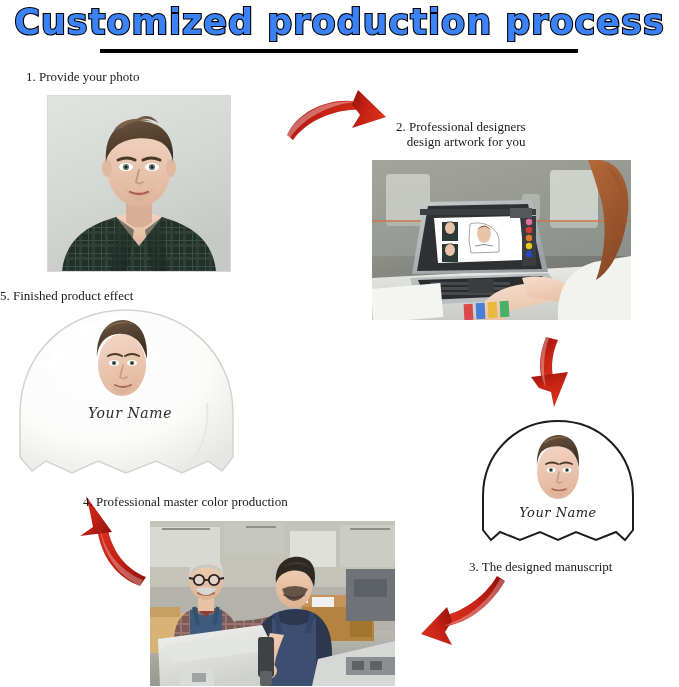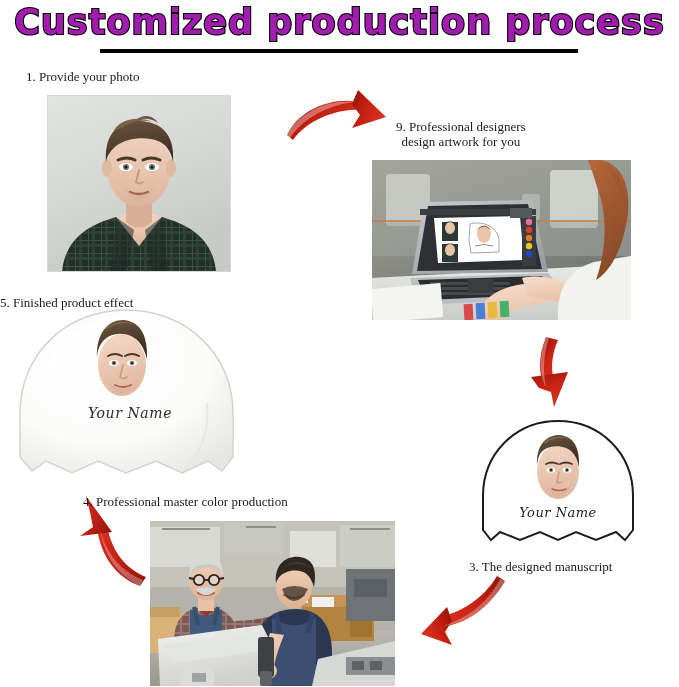--- a/index.html
+++ b/index.html
@@ -24,21 +24,21 @@
   }
   #page-title {
     position: absolute;
     left: 0; top: 2px;
     width: 679px;
     text-align: center;
     font-family: "DejaVu Sans", sans-serif;
     font-weight: 700;
     font-size: 35px;
     letter-spacing: 1px;
-    color: #a21caf;
+    color: #3b82f6;
     -webkit-text-stroke: 2.2px #000000;
     paint-order: stroke fill;
     white-space: nowrap;
   }
   #title-underline {
     position: absolute;
     left: 100px; top: 49px;
     width: 478px; height: 4px;
     background: #000000;
   }
@@ -62,21 +62,21 @@
     width: 182px; height: 175px;
     border: 1px solid #d8d8d8;
     background: linear-gradient(165deg,#dfe1de 0%,#d2d5d1 55%,#c7cac6 100%);
     overflow: hidden;
     z-index: 2;
   }
   .portrait-svg { display: block; width: 100%; height: 100%; }
 
   
   #step2-label { left: 396px; top: 120px; text-align: center; }
-  #step2-label .l2 { display: block; text-align: center; }
+  #step2-label .l2 { display: block; text-align: right; }
   #photo-2 {
     position: absolute;
     left: 372px; top: 160px;
     width: 259px; height: 160px;
     overflow: hidden;
     z-index: 2;
   }
 
   
   #step3-label { left: 426px; top: 560px; margin-left: 43px; }
@@ -109,21 +109,21 @@
   #step4-label { left: 83px; top: 495px; }
   #photo-4 {
     position: absolute;
     left: 150px; top: 521px;
     width: 245px; height: 165px;
     overflow: hidden;
     z-index: 2;
   }
 
   
-  #step5-label { left: 0px; top: 296px; text-align: right; }
+  #step5-label { left: 0px; top: 289px; text-align: right; }
   #cap-5 {
     position: absolute;
     left: 12px; top: 305px;
     width: 228px; height: 195px;
     z-index: 2;
   }
   #cap5-face {
     position: absolute;
     left: 86px; top: 316px;
     width: 72px; height: 90px;
@@ -219,21 +219,21 @@
     <circle cx="78" cy="71" r="1.5" fill="#1a1a1a"></circle>
     <circle cx="104" cy="71" r="1.5" fill="#1a1a1a"></circle>
 
     <path d="M91 74 L88 86 Q91 89 95 86" stroke="#c49a83" stroke-width="2" fill="none" stroke-linecap="round"></path>
     <path d="M82 96 Q91 100 100 96" stroke="#a9604f" stroke-width="2.4" fill="none" stroke-linecap="round"></path>
     <path d="M74 88 Q91 112 108 88 Q100 104 91 105 Q82 104 74 88 Z" fill="#d0a98f" opacity="0.35"></path>
   </svg>
 </div>
 
 <div class="step-label" id="step2-label">
-  <span>9. Professional designers</span>
+  <span>2. Professional designers</span>
   <span class="l2">design artwork for you</span>
 </div>
 
 <div id="photo-2">
   <svg width="259" height="160" viewBox="0 0 259 160" preserveAspectRatio="none">
     <defs>
       <linearGradient id="room2" x1="0" y1="0" x2="0.5" y2="1">
         <stop offset="0%" stop-color="#a9a9a0"></stop>
         <stop offset="45%" stop-color="#8e9089"></stop>
         <stop offset="100%" stop-color="#6f736d"></stop>

